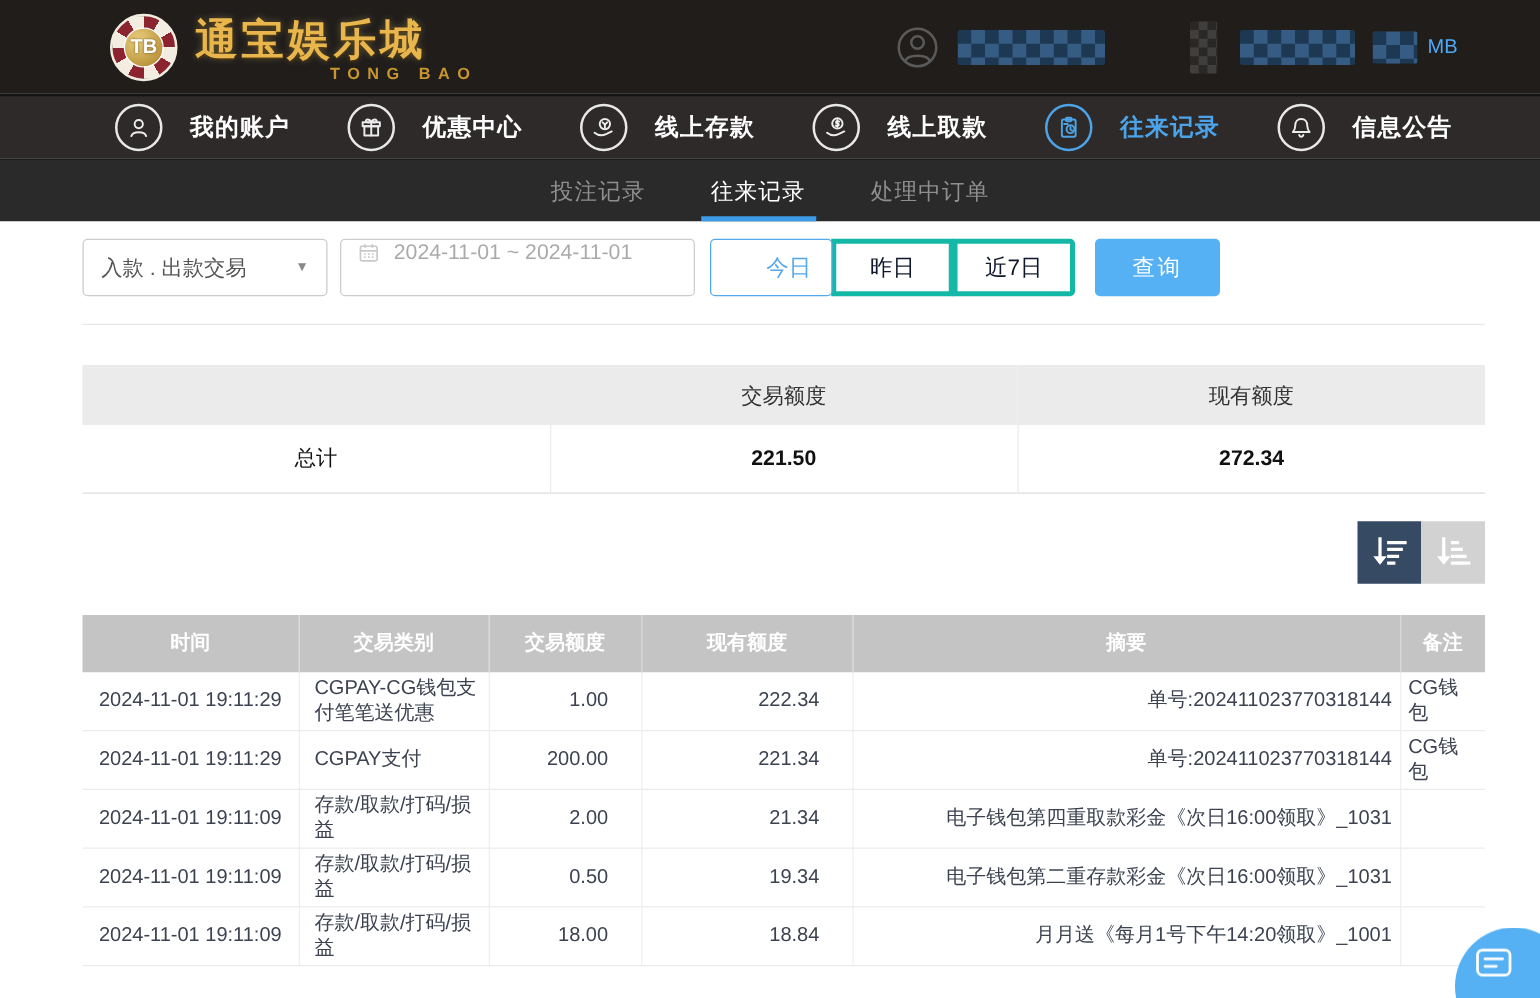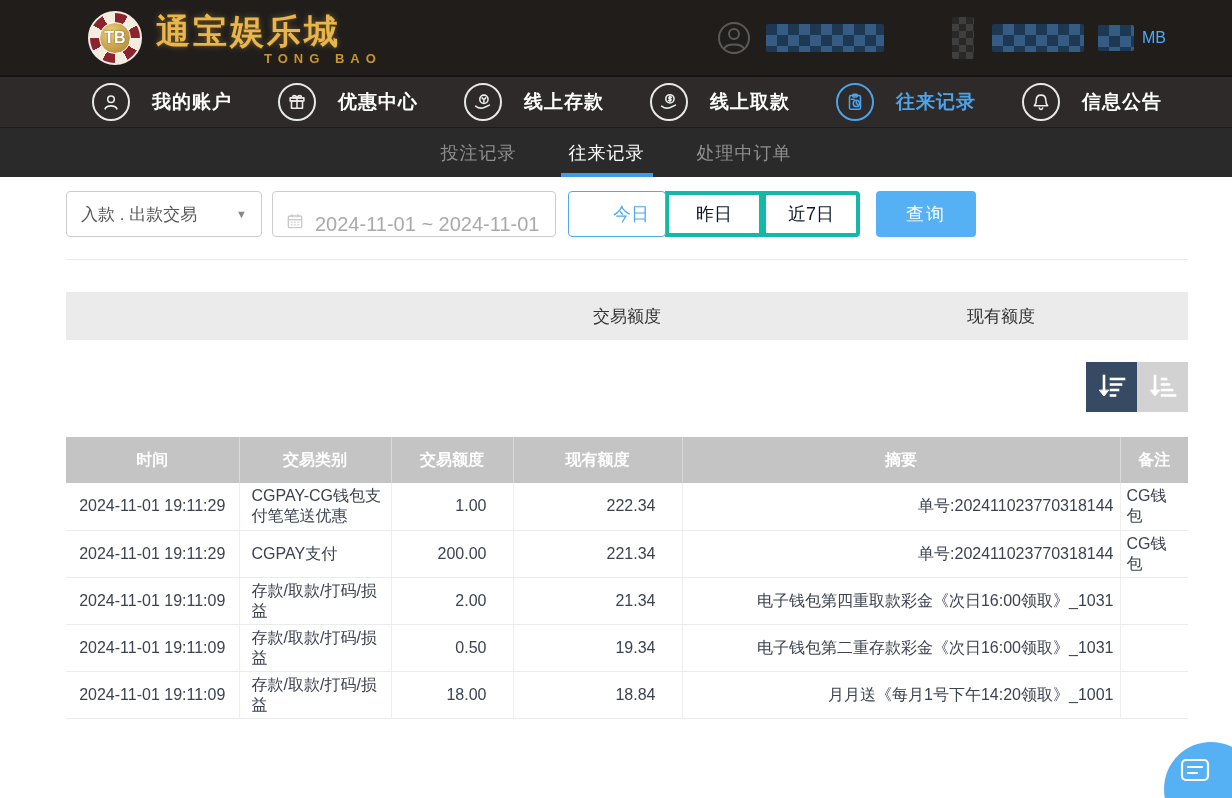--- a/index.html
+++ b/index.html
@@ -60,22 +60,22 @@
     height:4px; background:#3d9be9; }
 
   
   .content { padding:14px 44px 0 66px; }
   .filter-row { display:flex; align-items:center; }
   .select-box { width:196px; height:46px; border:1px solid #ccc; border-radius:4px;
     display:flex; align-items:center; padding:0 14px; font-size:17px; color:#555;
     background:#fff; cursor:pointer; }
   .select-box .caret { margin-left:auto; font-size:11px; color:#888; }
   .date-box { width:284px; height:46px; border:1px solid #ccc; border-radius:4px;
-    display:flex; align-items:flex-end; gap:10px; padding:0 12px; margin-left:10px;
-    font-size:20px; color:#aaa; background:#fff; cursor:pointer; }
+    display:flex; align-items:flex-start; gap:10px; padding:0 12px; margin-left:10px;
+    font-size:17px; color:#aaa; background:#fff; cursor:pointer; }
   .cal-ico svg { width:20px; height:20px; stroke:#c9c9c9; fill:none; stroke-width:1.6; }
   .seg-group { display:flex; margin-left:12px; }
   .seg { width:98px; height:46px; background:#fff; border:4px solid #14b8a6;
     font-size:18px; color:#0f172a; cursor:pointer; margin-left:-1px; }
   .seg:first-child { margin-left:0; border-radius:4px 0 0 4px;padding-left:28px; }
   .seg:last-child { border-radius:0 4px 4px 0; }
   .seg.active { border:1px solid #54a8ee; color:#54a8ee; position:relative; z-index:2;
     border-radius:4px; }
   .search-btn { width:100px; height:46px; margin-left:16px; background:#55b1f3;
     border:none; border-radius:4px; color:#fff; font-size:18px; letter-spacing:2px;
@@ -263,20 +263,25 @@
         <col style="width:374px">
         <col style="width:374px">
         <col style="width:374px">
       </colgroup>
     <tbody>
         <tr>
       <th></th>
       <th>交易额度</th>
       <th>现有额度</th>
     </tr>
+    <tr>
+      <td>总计</td>
+      <td class="num">221.50</td>
+      <td class="num">272.34</td>
+    </tr>
   </tbody>
     </table>
 
   <div class="sort-row">
     <div class="sort-btn desc">
       <svg viewBox="0 0 30 28">
         <g stroke="#fff" stroke-width="2.6" stroke-linecap="square" fill="#fff">
           <line x1="7" y1="3" x2="7" y2="21"></line>
             <path d="M2.6 17.5L7 23l4.4-5.5z" stroke-width="1"></path>
           <line x1="14" y1="6" x2="27" y2="6"></line>

